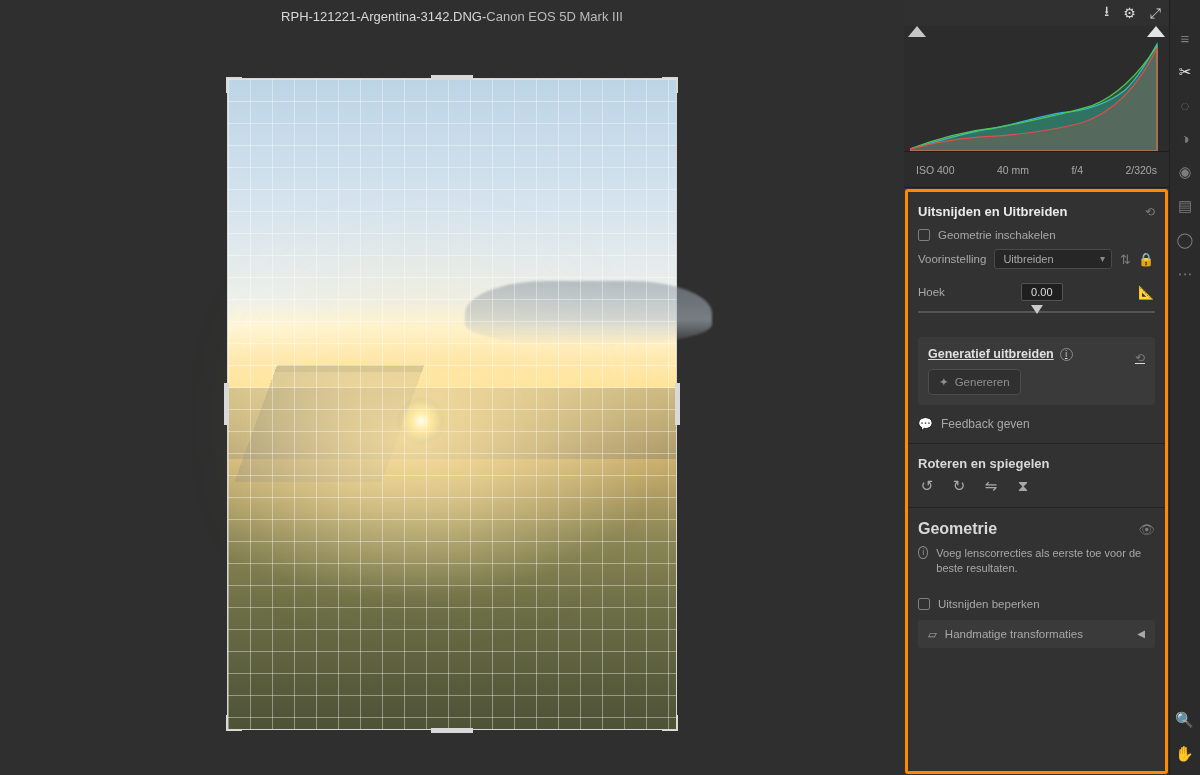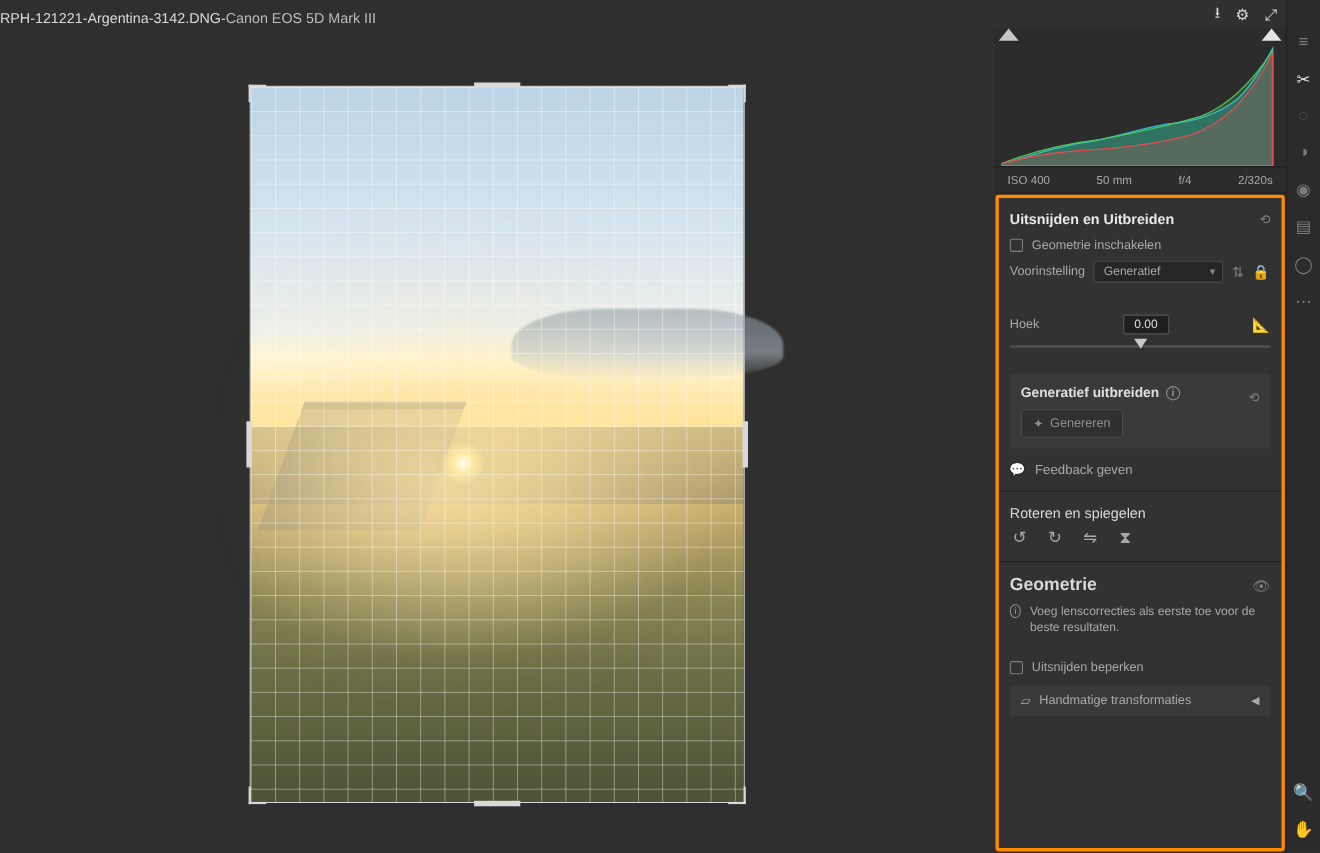--- a/index.html
+++ b/index.html
@@ -11,21 +11,21 @@
     --txt:#d9d9d9;
     --txt-dim:#a8a8a8;
     --txt-faint:#7d7d7d;
     --accent:#ff8a00;
     --border-dim:#4a4a4a;
   }
   *{box-sizing:border-box;font-family:-apple-system,"Segoe UI",Arial,sans-serif;}
   html,body{margin:0;padding:0;width:1200px;height:775px;overflow:hidden;background:var(--bg-canvas);}
 
   
-  .titlebar{position:absolute;left:0;top:0;right:296px;height:33px;color:var(--txt);font-size:13px;display:flex;align-items:center;background:#2f2f2f;}
+  .titlebar{position:absolute;left:0;top:0;right:296px;height:33px;color:var(--txt);font-size:13px;display:flex;align-items:center;justify-content:center;background:#2f2f2f;}
   .title-camera{color:#bcbcbc;}
 
   
   .canvas-zone{position:absolute;left:0;top:33px;bottom:0;right:296px;background:var(--bg-canvas);display:flex;align-items:center;justify-content:center;}
   .crop-box{position:relative;width:450px;height:652px;border:1px solid #d7d7d7;box-shadow:0 0 0 1px rgba(0,0,0,.4) inset;}
   .photo{position:absolute;inset:0;background:
      
      linear-gradient(to bottom,
        #bcd4e6 0%, #d6e4ee 20%, #eef0ea 34%, #fff6d6 38%, #ffe9b0 43%,
        #ffe49a 47%, #f5d889 50%, #c3a96a 60%, #8e8856 70%, #6b6d45 82%, #4e5236 100%);
@@ -62,21 +62,21 @@
   .top-icons{height:26px;display:flex;justify-content:flex-end;align-items:center;gap:14px;padding:0 8px 0 0;background:#303030;color:var(--txt);}
   .top-icons span{font-size:14px;cursor:pointer;}
 
   
   .histo-wrap{position:relative;height:126px;background:#2c2c2c;border-bottom:1px solid #1e1e1e;}
   .histo{position:absolute;left:6px;right:6px;top:14px;bottom:0;}
   .clip{position:absolute;top:0;width:0;height:0;border-left:9px solid transparent;border-right:9px solid transparent;}
   .clip-l{left:4px;border-bottom:11px solid #c6c6c6;}
   .clip-r{right:4px;border-bottom:11px solid #e4e4e4;}
   .histo svg{width:100%;height:100%;}
-  .histo-meta{height:24px;display:flex;justify-content:space-between;align-items:center;padding:0 12px;font-size:10.5px;color:var(--txt-dim);background:#2c2c2c;border-bottom:1px solid #1e1e1e;}
+  .histo-meta{height:36px;display:flex;justify-content:space-between;align-items:center;padding:0 12px;font-size:10.5px;color:var(--txt-dim);background:#2c2c2c;border-bottom:1px solid #1e1e1e;}
 
   
   .hi-border{border:3px solid var(--accent);border-radius:3px;margin:1px;flex:1;overflow:auto;}
   .panel{padding:12px 10px 10px 10px;color:var(--txt);font-size:12px;}
   .panel-head{display:flex;align-items:center;justify-content:space-between;margin-bottom:10px;gap:40px;}
   .panel-head h4{margin:0;font-size:13px;font-weight:600;color:#eaeaea;}
   .reset{color:var(--txt-faint);font-size:12px;cursor:pointer;}
   .row{display:flex;align-items:center;margin:8px 0;gap:8px;}
   .chk{width:12px;height:12px;border:1px solid #7e7e7e;border-radius:2px;display:inline-block;flex:none;cursor:pointer;}
   label{color:var(--txt-dim);font-size:11.5px;}
@@ -154,72 +154,72 @@
       <div class="histo">
         <svg viewBox="0 0 250 110" preserveAspectRatio="none">
           <path d="M0 108 C30 100 50 92 80 88 C110 82 130 75 150 72 C175 70 195 63 212 50 C225 38 235 20 244 4 L244 110 L0 110 Z" fill="rgba(26,200,255,.28)" stroke="#2db7e8" stroke-width="1.2"></path>
           <path d="M0 108 C25 98 55 90 90 86 C120 80 150 74 180 65 C205 55 225 35 244 6 L244 110 L0 110 Z" fill="rgba(90,220,90,.22)" stroke="#4fc64f" stroke-width="1.2"></path>
           <path d="M0 108 C20 103 40 98 70 96 C110 94 140 90 170 82 C200 72 225 48 244 8 L244 110 L0 110 Z" fill="rgba(250,60,60,.18)" stroke="#e34d4d" stroke-width="1.2"></path>
         </svg>
       </div>
     </div>
     <div class="histo-meta">
       <span>ISO 400</span>
-      <span>50 mm</span>
+      <span>40 mm</span>
       <span>f/4</span>
       <span>2/320s</span>
     </div>
 
     <div class="hi-border">
       <div class="panel">
 
         <div class="panel-head">
           <h4>Uitsnijden en Uitbreiden</h4>
           <span class="reset">⟲</span>
         </div>
         <div class="row">
           <span class="chk"></span>
           <label>Geometrie inschakelen</label>
         </div>
         <div class="row">
           <label>Voorinstelling</label>
-          <div class="select">Generatief</div>
+          <div class="select">Uitbreiden</div>
           <span class="mini-btn">⇅</span>
           <span class="mini-btn">🔒</span>
         </div>
-        <div class="angle-row" style="margin-top:29px">
+        <div class="angle-row" style="margin-top:14px">
           <label>Hoek</label>
           <input class="num-field" value="0.00" style="">
           <span class="mini-btn" style="font-size:13px;">📐</span>
         </div>
         <div class="slider">
           <div class="knob"></div>
         </div>
 
-        <div class="sub-block" style="margin-top:18px;">
+        <div class="sub-block" style="margin-top:18px;text-decoration:underline;">
           <div style="display:flex;align-items:center;justify-content:space-between;">
             <h5>
               <span>Generatief uitbreiden</span>
               <span class="info-i">i</span>
             </h5>
             <span class="reset">⟲</span>
           </div>
           <div class="gen-btn">
             <span>✦</span>
             <span>Genereren</span>
           </div>
         </div>
         <div class="feedback">
           <span>💬</span>
           <span>Feedback geven</span>
         </div>
 
         <hr class="sec-divider">
 
-        <h4 style="margin:0 0 6px 0;font-size:13px;font-weight:400;">Roteren en spiegelen</h4>
+        <h4 style="margin:0 0 6px 0;font-size:13px;font-weight:700;">Roteren en spiegelen</h4>
         <div class="icon-row">
           <span class="ic">↺</span>
           <span class="ic">↻</span>
           <span class="ic">⇋</span>
           <span class="ic">⧗</span>
         </div>
 
         <hr class="sec-divider">
 
         <div style="display:flex;align-items:center;justify-content:space-between;">

